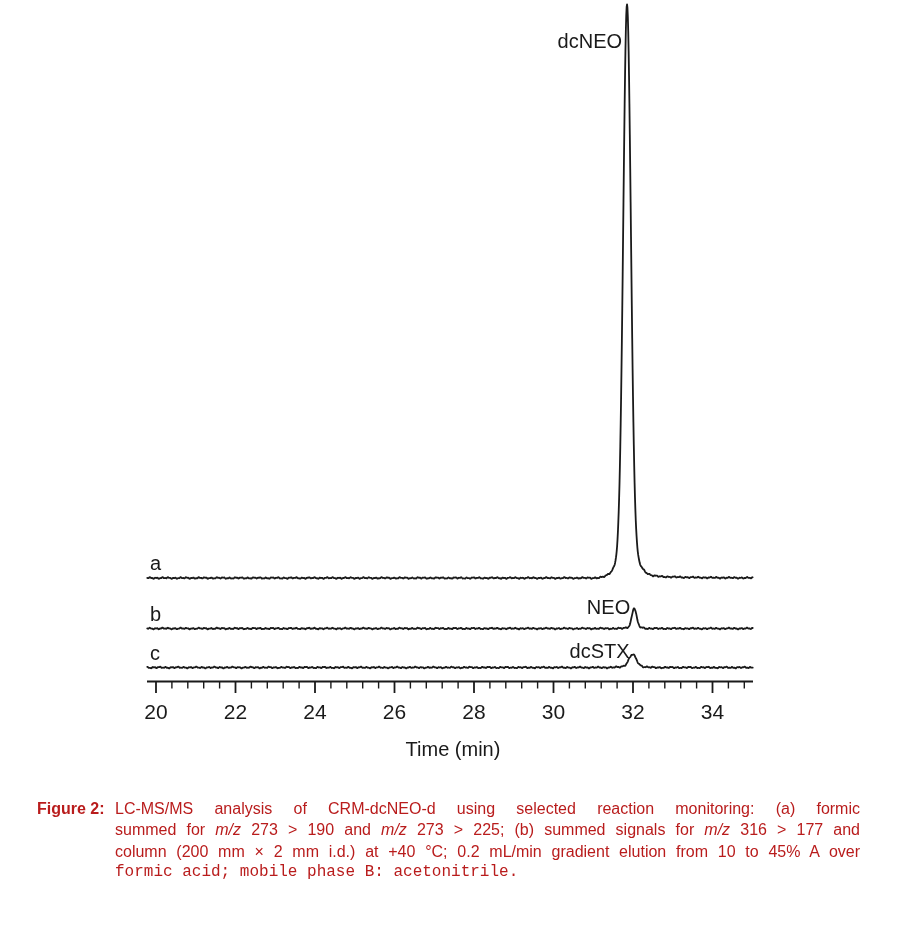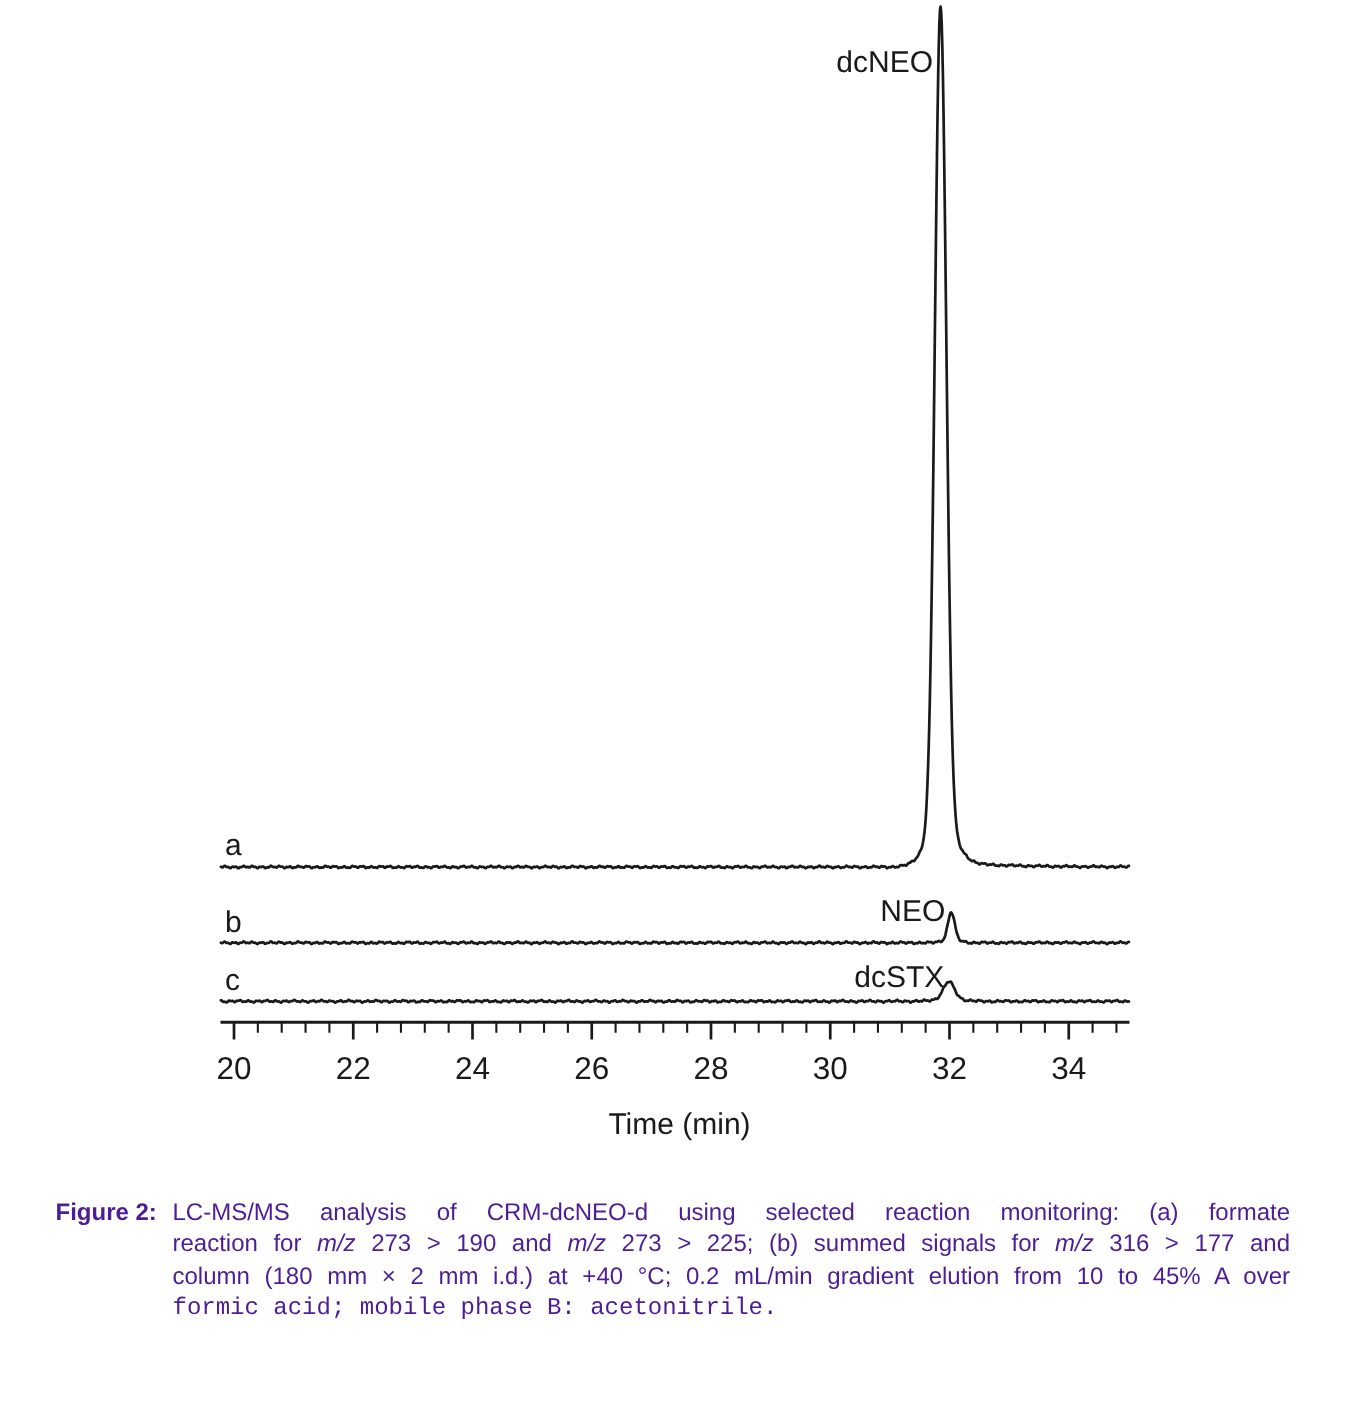--- a/index.html
+++ b/index.html
@@ -9,21 +9,21 @@
   }
   .figure-wrap{position:absolute;left:0;top:0;width:897px;height:790px;}
   svg text{font-family:"Liberation Sans", sans-serif;fill:#1a1a1a;}
   .tick-label{font-size:21px;}
   .axis-title{font-size:20px;}
   .peak-label{font-size:20px;}
   .trace-letter{font-size:20px;}
   .caption{
     position:absolute;left:37px;top:798px;width:823px;
     display:grid;grid-template-columns:78px 745px;
-    font-size:16px;line-height:21.3px;color:#4c1d95;
+    font-size:16px;line-height:21.3px;color:#b91c1c;
   }
   .cap-label{font-weight:bold;text-align:left;}
   .cap-line{text-align:justify;text-align-last:justify;}
   .cap-line.cap-last{text-align-last:left;font-family:Liberation Mono, monospace;}
   .cap-line i{font-style:italic;}
 </style>
 </head>
 <body>
 
 <div class="figure-wrap">
@@ -84,18 +84,18 @@
       <text x="630.1925000000001" y="614" text-anchor="end" class="peak-label">NEO</text>
       <path d="M147.26 666.90L147.65 666.92L148.05 667.25L148.45 667.67L148.85 667.93L149.24 667.94L149.64 667.82L150.04 667.81L150.44 667.98L150.83 668.22L151.23 668.30L151.63 668.06L152.03 667.60L152.42 667.18L152.82 667.02L153.22 667.14L153.62 667.36L154.01 667.45L154.41 667.35L154.81 667.22L155.21 667.25L155.60 667.54L156.00 667.92L156.40 668.13L156.80 668.02L157.19 667.65L157.59 667.28L157.99 667.11L158.39 667.15L158.78 667.24L159.18 667.18L159.58 666.93L159.98 666.70L160.37 666.70L160.77 667.02L161.17 667.49L161.57 667.85L161.96 667.92L162.36 667.76L162.76 667.59L163.16 667.59L163.55 667.74L163.95 667.85L164.35 667.73L164.75 667.37L165.14 667.00L165.54 666.86L165.94 667.06L166.34 667.44L166.73 667.75L167.13 667.84L167.53 667.75L167.93 667.72L168.32 667.87L168.72 668.16L169.12 668.36L169.52 668.27L169.91 667.89L170.31 667.43L170.71 667.15L171.11 667.15L171.50 667.32L171.90 667.43L172.30 667.35L172.70 667.17L173.09 667.11L173.49 667.32L173.89 667.72L174.29 668.06L174.68 668.11L175.08 667.85L175.48 667.48L175.88 667.25L176.27 667.24L176.67 667.33L177.07 667.30L177.47 667.06L177.86 666.75L178.26 666.60L178.66 666.78L179.06 667.21L179.45 667.63L179.85 667.83L180.25 667.76L180.65 667.61L181.04 667.58L181.44 667.74L181.84 667.92L182.24 667.90L182.63 667.61L183.03 667.19L183.43 666.91L183.83 666.95L184.22 667.25L184.62 667.57L185.02 667.72L185.42 667.67L185.81 667.60L186.21 667.72L186.61 668.02L187.01 668.34L187.40 668.41L187.80 668.15L188.20 667.70L188.60 667.33L188.99 667.23L189.39 667.33L189.79 667.44L190.19 667.38L190.58 667.17L190.98 667.01L191.38 667.12L191.78 667.48L192.17 667.89L192.57 668.09L192.97 667.97L193.37 667.66L193.76 667.40L194.16 667.34L194.56 667.42L194.96 667.44L195.35 667.24L195.75 666.88L196.15 666.60L196.55 666.62L196.94 666.95L197.34 667.38L197.74 667.67L198.14 667.70L198.53 667.58L198.93 667.54L199.33 667.69L199.73 667.93L200.12 668.03L200.52 667.84L200.92 667.42L201.32 667.04L201.71 666.93L202.11 667.12L202.51 667.42L202.91 667.60L203.30 667.58L203.70 667.49L204.10 667.55L204.50 667.83L204.89 668.21L205.29 668.44L205.69 668.33L206.09 667.96L206.48 667.56L206.88 667.36L207.28 667.39L207.68 667.49L208.07 667.45L208.47 667.23L208.87 666.99L209.27 666.96L209.66 667.23L210.06 667.67L210.46 667.99L210.86 668.01L211.25 667.79L211.65 667.53L212.05 667.43L212.45 667.51L212.84 667.58L213.24 667.44L213.64 667.08L214.04 666.70L214.43 666.55L214.83 666.74L215.23 667.14L215.63 667.48L216.02 667.59L216.42 667.52L216.82 667.46L217.22 667.59L217.61 667.87L218.01 668.08L218.41 668.02L218.81 667.68L219.20 667.25L219.60 667.00L220.00 667.06L220.40 667.31L220.79 667.50L221.19 667.51L221.59 667.40L221.99 667.38L222.38 667.60L222.78 668.01L223.18 668.36L223.58 668.43L223.97 668.17L224.37 667.78L224.77 667.52L225.17 667.48L225.56 667.57L225.96 667.56L226.36 667.34L226.76 667.04L227.15 666.87L227.55 667.02L227.95 667.42L228.35 667.81L228.74 667.97L229.14 667.85L229.54 667.62L229.94 667.50L230.33 667.57L230.73 667.69L231.13 667.64L231.53 667.33L231.92 666.89L232.32 666.59L232.72 666.62L233.12 666.93L233.51 667.28L233.91 667.46L234.31 667.43L234.71 667.36L235.10 667.45L235.50 667.74L235.90 668.05L236.30 668.14L236.69 667.91L237.09 667.49L237.49 667.15L237.89 667.08L238.28 667.25L238.68 667.44L239.08 667.47L239.48 667.34L239.87 667.25L240.27 667.38L240.67 667.76L241.07 668.20L241.46 668.42L241.86 668.31L242.26 667.98L242.66 667.68L243.05 667.59L243.45 667.66L243.85 667.69L244.25 667.51L244.64 667.16L245.04 666.88L245.44 666.87L245.84 667.18L246.23 667.59L246.63 667.86L247.03 667.84L247.43 667.66L247.82 667.53L248.22 667.59L248.62 667.75L249.02 667.80L249.41 667.58L249.81 667.14L250.21 666.74L250.61 666.60L251.00 666.78L251.40 667.10L251.80 667.32L252.20 667.33L252.59 667.25L252.99 667.29L253.39 667.56L253.79 667.93L254.18 668.17L254.58 668.08L254.98 667.73L255.38 667.34L255.77 667.17L256.17 667.24L256.57 667.42L256.97 667.47L257.36 667.34L257.76 667.17L258.16 667.18L258.56 667.49L258.95 667.95L259.35 668.31L259.75 668.35L260.15 668.12L260.54 667.83L260.94 667.70L261.34 667.76L261.74 667.82L262.13 667.70L262.53 667.36L262.93 666.98L263.33 666.81L263.72 666.98L264.12 667.36L264.52 667.69L264.92 667.78L265.31 667.66L265.71 667.53L266.11 667.56L266.51 667.75L266.90 667.90L267.30 667.80L267.70 667.42L268.10 666.96L268.49 666.68L268.89 666.72L269.29 666.97L269.69 667.20L270.08 667.24L270.48 667.15L270.88 667.13L271.28 667.34L271.67 667.74L272.07 668.09L272.47 668.17L272.87 667.93L273.26 667.55L273.66 667.30L274.06 667.29L274.46 667.43L274.85 667.50L275.25 667.38L275.65 667.15L276.05 667.05L276.44 667.24L276.84 667.67L277.24 668.11L277.64 668.30L278.03 668.19L278.43 667.95L278.83 667.79L279.23 667.83L279.62 667.93L280.02 667.89L280.42 667.60L280.82 667.17L281.21 666.86L281.61 666.87L282.01 667.16L282.41 667.51L282.80 667.68L283.20 667.62L283.60 667.49L284.00 667.50L284.39 667.70L284.79 667.93L285.19 667.97L285.59 667.69L285.98 667.23L286.38 666.84L286.78 666.74L287.18 666.90L287.57 667.11L287.97 667.18L288.37 667.08L288.77 666.99L289.16 667.12L289.56 667.49L289.96 667.92L290.36 668.16L290.75 668.06L291.15 667.74L291.55 667.45L291.95 667.37L292.34 667.47L292.74 667.57L293.14 667.47L293.54 667.21L293.93 667.00L294.33 667.04L294.73 667.39L295.13 667.86L295.52 668.17L295.92 668.19L296.32 668.01L296.72 667.85L297.11 667.87L297.51 668.01L297.91 668.06L298.31 667.85L298.70 667.42L299.10 667.00L299.50 666.85L299.90 667.02L300.29 667.34L300.69 667.56L301.09 667.56L301.49 667.44L301.88 667.40L302.28 667.58L302.68 667.88L303.08 668.05L303.47 667.92L303.87 667.51L304.27 667.07L304.67 666.84L305.06 666.90L305.46 667.07L305.86 667.15L306.26 667.05L306.65 666.90L307.05 666.92L307.45 667.22L307.85 667.68L308.24 668.05L308.64 668.11L309.04 667.89L309.44 667.60L309.83 667.46L310.23 667.53L310.63 667.64L311.03 667.60L311.42 667.34L311.82 667.03L312.22 666.93L312.62 667.15L313.01 667.59L313.41 667.98L313.81 668.11L314.21 668.01L314.60 667.87L315.00 667.87L315.40 668.03L315.80 668.17L316.19 668.07L316.59 667.70L316.99 667.23L317.39 666.93L317.78 666.95L318.18 667.20L318.58 667.44L318.98 667.49L319.37 667.38L319.77 667.30L320.17 667.43L320.57 667.75L320.96 668.04L321.36 668.06L321.76 667.77L322.16 667.33L322.55 667.01L322.95 666.95L323.35 667.08L323.75 667.17L324.14 667.08L324.54 666.87L324.94 666.78L325.34 666.96L325.73 667.40L326.13 667.85L326.53 668.06L326.93 667.96L327.32 667.71L327.72 667.55L328.12 667.58L328.52 667.72L328.91 667.73L329.31 667.51L329.71 667.15L330.11 666.91L330.50 666.98L330.90 667.33L331.30 667.75L331.70 667.98L332.09 667.96L332.49 667.84L332.89 667.83L333.29 668.00L333.68 668.22L334.08 668.25L334.48 667.98L334.88 667.50L335.27 667.10L335.67 666.98L336.07 667.13L336.47 667.35L336.86 667.43L337.26 667.33L337.66 667.20L338.06 667.27L338.45 667.56L338.85 667.93L339.25 668.11L339.65 667.96L340.04 667.57L340.44 667.21L340.84 667.06L341.24 667.13L341.63 667.22L342.03 667.15L342.43 666.91L342.83 666.71L343.22 666.76L343.62 667.11L344.02 667.59L344.42 667.92L344.81 667.96L345.21 667.78L345.61 667.61L346.01 667.62L346.40 667.77L346.80 667.85L347.20 667.71L347.60 667.34L347.99 666.99L348.39 666.89L348.79 667.12L349.19 667.52L349.58 667.81L349.98 667.87L350.38 667.78L350.78 667.74L351.17 667.90L351.57 668.18L351.97 668.35L352.37 668.21L352.76 667.80L353.16 667.34L353.56 667.08L353.96 667.12L354.35 667.30L354.75 667.40L355.15 667.31L355.55 667.14L355.94 667.11L356.34 667.35L356.74 667.75L357.14 668.06L357.53 668.07L357.93 667.78L358.33 667.41L358.73 667.20L359.12 667.21L359.52 667.30L359.92 667.26L360.32 667.02L360.71 666.73L361.11 666.63L361.51 666.85L361.91 667.30L362.30 667.72L362.70 667.88L363.10 667.79L363.50 667.63L363.89 667.62L364.29 667.78L364.69 667.94L365.09 667.89L365.48 667.57L365.88 667.16L366.28 666.91L366.68 666.99L367.07 667.32L367.47 667.64L367.87 667.76L368.27 667.70L368.66 667.64L369.06 667.76L369.46 668.07L369.86 668.35L370.25 668.37L370.65 668.07L371.05 667.61L371.45 667.26L371.84 667.18L372.24 667.30L372.64 667.41L373.04 667.33L373.43 667.13L373.83 667.00L374.23 667.14L374.63 667.52L375.02 667.92L375.42 668.08L375.82 667.92L376.22 667.60L376.61 667.34L377.01 667.30L377.41 667.39L377.81 667.40L378.20 667.19L378.60 666.84L379.00 666.60L379.40 666.66L379.79 667.03L380.19 667.47L380.59 667.74L380.99 667.74L381.38 667.62L381.78 667.58L382.18 667.74L382.58 667.96L382.97 668.03L383.37 667.81L383.77 667.39L384.17 667.03L384.56 666.95L384.96 667.17L385.36 667.48L385.76 667.65L386.15 667.61L386.55 667.53L386.95 667.60L387.35 667.89L387.74 668.25L388.14 668.43L388.54 668.28L388.94 667.87L389.33 667.48L389.73 667.30L390.13 667.35L390.53 667.45L390.92 667.40L391.32 667.17L391.72 666.95L392.12 666.96L392.51 667.27L392.91 667.70L393.31 668.00L393.71 667.98L394.10 667.73L394.50 667.47L394.90 667.39L395.30 667.48L395.69 667.53L396.09 667.38L396.49 667.02L396.89 666.67L397.28 666.57L397.68 666.80L398.08 667.22L398.48 667.55L398.87 667.64L399.27 667.56L399.67 667.51L400.07 667.65L400.46 667.92L400.86 668.11L401.26 668.01L401.66 667.64L402.05 667.22L402.45 667.01L402.85 667.10L403.25 667.36L403.64 667.55L404.04 667.54L404.44 667.43L404.84 667.43L405.23 667.67L405.63 668.08L406.03 668.39L406.43 668.40L406.82 668.10L407.22 667.71L407.62 667.45L408.02 667.44L408.41 667.52L408.81 667.50L409.21 667.28L409.61 666.98L410.00 666.86L410.40 667.04L410.80 667.45L411.20 667.84L411.59 667.96L411.99 667.81L412.39 667.57L412.79 667.46L413.18 667.54L413.58 667.65L413.98 667.58L414.38 667.25L414.77 666.83L415.17 666.58L415.57 666.65L415.97 666.99L416.36 667.35L416.76 667.51L417.16 667.47L417.56 667.41L417.95 667.52L418.35 667.81L418.75 668.10L419.15 668.15L419.54 667.88L419.94 667.45L420.34 667.14L420.74 667.10L421.13 667.29L421.53 667.48L421.93 667.50L422.33 667.37L422.72 667.29L423.12 667.44L423.52 667.84L423.92 668.25L424.31 668.43L424.71 668.27L425.11 667.92L425.51 667.62L425.90 667.55L426.30 667.62L426.70 667.63L427.10 667.43L427.49 667.09L427.89 666.84L428.29 666.87L428.69 667.21L429.08 667.62L429.48 667.86L429.88 667.82L430.28 667.63L430.67 667.50L431.07 667.57L431.47 667.72L431.87 667.75L432.26 667.50L432.66 667.07L433.06 666.69L433.46 666.60L433.85 666.82L434.25 667.16L434.65 667.37L435.05 667.37L435.44 667.30L435.84 667.36L436.24 667.64L436.64 668.00L437.03 668.20L437.43 668.08L437.83 667.70L438.23 667.32L438.62 667.17L439.02 667.27L439.42 667.45L439.82 667.49L440.21 667.35L440.61 667.19L441.01 667.24L441.41 667.57L441.80 668.03L442.20 668.34L442.60 668.34L443.00 668.08L443.39 667.78L443.79 667.66L444.19 667.71L444.59 667.77L444.98 667.62L445.38 667.27L445.78 666.91L446.18 666.79L446.57 667.00L446.97 667.39L447.37 667.71L447.77 667.77L448.16 667.63L448.56 667.50L448.96 667.55L449.36 667.74L449.75 667.87L450.15 667.74L450.55 667.34L450.95 666.89L451.34 666.65L451.74 666.73L452.14 667.01L452.54 667.24L452.93 667.28L453.33 667.19L453.73 667.19L454.13 667.42L454.52 667.82L454.92 668.15L455.32 668.19L455.72 667.91L456.11 667.53L456.51 667.29L456.91 667.31L457.31 667.45L457.70 667.52L458.10 667.39L458.50 667.17L458.90 667.09L459.29 667.31L459.69 667.76L460.09 668.17L460.49 668.32L460.88 668.18L461.28 667.91L461.68 667.76L462.08 667.80L462.47 667.89L462.87 667.82L463.27 667.50L463.67 667.08L464.06 666.81L464.46 666.86L464.86 667.18L465.26 667.53L465.65 667.68L466.05 667.60L466.45 667.47L466.85 667.49L467.24 667.70L467.64 667.92L468.04 667.92L468.44 667.61L468.83 667.15L469.23 666.79L469.63 666.73L470.03 666.92L470.42 667.14L470.82 667.21L471.22 667.11L471.62 667.04L472.01 667.20L472.41 667.59L472.81 668.01L473.21 668.20L473.60 668.07L474.00 667.73L474.40 667.44L474.80 667.38L475.19 667.49L475.59 667.58L475.99 667.47L476.39 667.21L476.78 667.02L477.18 667.10L477.58 667.48L477.98 667.94L478.37 668.22L478.77 668.20L479.17 667.99L479.57 667.83L479.96 667.85L480.36 667.98L480.76 668.00L481.16 667.76L481.55 667.32L481.95 666.93L482.35 666.82L482.75 667.02L483.14 667.35L483.54 667.56L483.94 667.54L484.34 667.42L484.73 667.40L485.13 667.59L485.53 667.88L485.93 668.02L486.32 667.85L486.72 667.43L487.12 667.00L487.52 666.81L487.91 666.89L488.31 667.09L488.71 667.17L489.11 667.07L489.50 666.94L489.90 666.99L490.30 667.31L490.70 667.78L491.09 668.12L491.49 668.14L491.89 667.89L492.29 667.59L492.68 667.47L493.08 667.55L493.48 667.65L493.88 667.59L494.27 667.32L494.67 667.03L495.07 666.97L495.47 667.22L495.86 667.67L496.26 668.04L496.66 668.14L497.06 668.01L497.45 667.86L497.85 667.87L498.25 668.02L498.65 668.13L499.04 668.00L499.44 667.60L499.84 667.13L500.24 666.87L500.63 666.93L501.03 667.21L501.43 667.44L501.83 667.47L502.22 667.36L502.62 667.30L503.02 667.45L503.42 667.77L503.81 668.03L504.21 668.02L504.61 667.69L505.01 667.25L505.40 666.95L505.80 666.93L506.20 667.08L506.60 667.17L506.99 667.08L507.39 666.89L507.79 666.82L508.19 667.05L508.58 667.50L508.98 667.94L509.38 668.11L509.78 667.98L510.17 667.72L510.57 667.56L510.97 667.60L511.37 667.73L511.76 667.73L512.16 667.49L512.56 667.14L512.96 666.92L513.35 667.03L513.75 667.41L514.15 667.82L514.55 668.02L514.94 667.98L515.34 667.85L515.74 667.83L516.14 668.00L516.53 668.20L516.93 668.19L517.33 667.88L517.73 667.40L518.12 667.02L518.52 666.93L518.92 667.11L519.32 667.34L519.71 667.41L520.11 667.31L520.51 667.20L520.91 667.28L521.30 667.59L521.70 667.95L522.10 668.09L522.50 667.90L522.89 667.50L523.29 667.14L523.69 667.03L524.09 667.11L524.48 667.21L524.88 667.13L525.28 666.91L525.68 666.73L526.07 666.82L526.47 667.21L526.87 667.69L527.27 667.99L527.66 668.00L528.06 667.80L528.46 667.63L528.86 667.64L529.25 667.79L529.65 667.86L530.05 667.68L530.45 667.31L530.84 666.98L531.24 666.93L531.64 667.19L532.04 667.59L532.43 667.87L532.83 667.90L533.23 667.80L533.63 667.76L534.02 667.93L534.42 668.19L534.82 668.31L535.22 668.13L535.61 667.70L536.01 667.24L536.41 667.02L536.81 667.09L537.20 667.28L537.60 667.37L538.00 667.28L538.40 667.12L538.79 667.12L539.19 667.38L539.59 667.78L539.99 668.06L540.38 668.03L540.78 667.71L541.18 667.34L541.58 667.15L541.97 667.18L542.37 667.28L542.77 667.23L543.17 667.00L543.56 666.73L543.96 666.67L544.36 666.93L544.76 667.40L545.15 667.80L545.55 667.94L545.95 667.82L546.35 667.66L546.74 667.65L547.14 667.81L547.54 667.95L547.94 667.87L548.33 667.54L548.73 667.13L549.13 666.92L549.53 667.04L549.92 667.38L550.32 667.70L550.72 667.80L551.12 667.72L551.51 667.67L551.91 667.80L552.31 668.10L552.71 668.35L553.10 668.32L553.50 667.98L553.90 667.51L554.30 667.18L554.69 667.13L555.09 667.27L555.49 667.37L555.89 667.29L556.28 667.09L556.68 666.99L557.08 667.16L557.48 667.56L557.87 667.94L558.27 668.06L558.67 667.87L559.07 667.53L559.46 667.29L559.86 667.27L560.26 667.37L560.66 667.36L561.05 667.14L561.45 666.81L561.85 666.61L562.25 666.72L562.64 667.12L563.04 667.56L563.44 667.80L563.84 667.78L564.23 667.65L564.63 667.63L565.03 667.79L565.43 668.00L565.82 668.03L566.22 667.78L566.62 667.35L567.02 667.02L567.41 666.98L567.81 667.22L568.21 667.53L568.61 667.69L569.00 667.64L569.40 667.56L569.80 667.64L570.20 667.94L570.59 668.28L570.99 668.41L571.39 668.21L571.79 667.78L572.18 667.39L572.58 667.24L572.98 667.31L573.38 667.41L573.77 667.34L574.17 667.12L574.57 666.93L574.97 666.97L575.36 667.31L575.76 667.74L576.16 668.00L576.56 667.95L576.95 667.68L577.35 667.43L577.75 667.36L578.15 667.45L578.54 667.50L578.94 667.33L579.34 666.97L579.74 666.65L580.13 666.60L580.53 666.87L580.93 667.30L581.33 667.62L581.72 667.70L582.12 667.60L582.52 667.56L582.92 667.71L583.31 667.97L583.71 668.13L584.11 667.99L584.51 667.60L584.90 667.19L585.30 667.01L585.70 667.13L586.10 667.40L586.49 667.58L586.89 667.57L587.29 667.46L587.69 667.47L588.08 667.73L588.48 668.13L588.88 668.40L589.28 668.37L589.67 668.03L590.07 667.62L590.47 667.39L590.87 667.39L591.26 667.47L591.66 667.44L592.06 667.21L592.46 666.93L592.85 666.84L593.25 667.07L593.65 667.49L594.05 667.86L594.44 667.95L594.84 667.77L595.24 667.53L595.64 667.43L596.03 667.52L596.43 667.62L596.83 667.52L597.23 667.19L597.62 666.78L598.02 666.57L598.42 666.70L598.82 667.07L599.21 667.42L599.61 667.57L600.01 667.52L600.41 667.47L600.80 667.59L601.20 667.88L601.60 668.14L602.00 668.15L602.39 667.85L602.79 667.42L603.19 667.12L603.59 667.11L603.98 667.32L604.38 667.51L604.78 667.51L605.18 667.38L605.57 667.32L605.97 667.50L606.37 667.89L606.77 668.28L607.16 668.41L607.56 668.20L607.96 667.83L608.36 667.54L608.75 667.47L609.15 667.54L609.55 667.54L609.95 667.32L610.34 666.98L610.74 666.75L611.14 666.83L611.54 667.18L611.93 667.59L612.33 667.79L612.73 667.71L613.13 667.49L613.52 667.36L613.92 667.42L614.32 667.56L614.72 667.54L615.11 667.26L615.51 666.80L615.91 666.44L616.31 666.37L616.70 666.61L617.10 666.93L617.50 667.10L617.90 667.06L618.29 666.96L618.69 666.99L619.09 667.24L619.49 667.54L619.88 667.65L620.28 667.43L620.68 666.97L621.08 666.54L621.47 666.34L621.87 666.37L622.27 666.44L622.67 666.36L623.06 666.08L623.46 665.77L623.86 665.65L624.26 665.77L624.65 665.95L625.05 665.91L625.45 665.50L625.85 664.78L626.24 664.01L626.64 663.36L627.04 662.82L627.44 662.21L627.83 661.35L628.23 660.26L628.63 659.15L629.03 658.29L629.42 657.76L629.82 657.42L630.22 657.00L630.62 656.40L631.01 655.68L631.41 655.10L631.81 654.82L632.21 654.80L632.60 654.83L633.00 654.74L633.40 654.54L633.80 654.45L634.19 654.71L634.59 655.40L634.99 656.34L635.39 657.28L635.78 658.07L636.18 658.76L636.58 659.56L636.98 660.58L637.37 661.72L637.77 662.71L638.17 663.35L638.57 663.64L638.96 663.78L639.36 664.04L639.76 664.50L640.16 665.02L640.55 665.38L640.95 665.51L641.35 665.53L641.75 665.68L642.14 666.10L642.54 666.69L642.94 667.19L643.34 667.40L643.73 667.31L644.13 667.11L644.53 667.03L644.93 667.13L645.32 667.26L645.72 667.22L646.12 666.93L646.52 666.56L646.91 666.36L647.31 666.50L647.71 666.87L648.11 667.25L648.50 667.41L648.90 667.34L649.30 667.24L649.70 667.29L650.09 667.52L650.49 667.74L650.89 667.73L651.29 667.41L651.68 666.96L652.08 666.65L652.48 666.64L652.88 666.87L653.27 667.11L653.67 667.18L654.07 667.10L654.47 667.06L654.86 667.25L655.26 667.65L655.66 668.06L656.06 668.21L656.45 668.04L656.85 667.69L657.25 667.41L657.65 667.37L658.04 667.50L658.44 667.57L658.84 667.45L659.24 667.20L659.63 667.04L660.03 667.16L660.43 667.55L660.83 668.00L661.22 668.24L661.62 668.19L662.02 667.96L662.42 667.80L662.81 667.82L663.21 667.94L663.61 667.93L664.01 667.66L664.40 667.22L664.80 666.85L665.20 666.79L665.60 667.03L665.99 667.37L666.39 667.56L666.79 667.53L667.19 667.41L667.58 667.40L667.98 667.61L668.38 667.88L668.78 667.99L669.17 667.78L669.57 667.35L669.97 666.94L670.37 666.79L670.76 666.90L671.16 667.11L671.56 667.19L671.96 667.09L672.35 666.98L672.75 667.06L673.15 667.42L673.55 667.88L673.94 668.18L674.34 668.16L674.74 667.88L675.14 667.58L675.53 667.48L675.93 667.56L676.33 667.66L676.73 667.58L677.12 667.31L677.52 667.04L677.92 667.01L678.32 667.30L678.71 667.75L679.11 668.09L679.51 668.16L679.91 668.00L680.30 667.84L680.70 667.85L681.10 668.00L681.50 668.08L681.89 667.91L682.29 667.49L682.69 667.04L683.09 666.82L683.48 666.92L683.88 667.21L684.28 667.44L684.68 667.46L685.07 667.34L685.47 667.30L685.87 667.47L686.27 667.79L686.66 668.02L687.06 667.97L687.46 667.61L687.86 667.17L688.25 666.91L688.65 666.92L689.05 667.09L689.45 667.18L689.84 667.08L690.24 666.91L690.64 666.88L691.04 667.14L691.43 667.61L691.83 668.02L692.23 668.16L692.63 667.99L693.02 667.72L693.42 667.57L693.82 667.62L694.22 667.74L694.61 667.72L695.01 667.46L695.41 667.12L695.81 666.94L696.20 667.09L696.60 667.48L697.00 667.88L697.40 668.06L697.79 667.99L698.19 667.84L698.59 667.83L698.99 668.00L699.38 668.17L699.78 668.12L700.18 667.78L700.58 667.30L700.97 666.94L701.37 666.90L701.77 667.10L702.17 667.33L702.56 667.40L702.96 667.29L703.36 667.19L703.76 667.30L704.15 667.62L704.55 667.96L704.95 668.06L705.35 667.84L705.74 667.42L706.14 667.09L706.54 667.00L706.94 667.11L707.33 667.20L707.73 667.13L708.13 666.91L708.53 666.77L708.92 666.90L709.32 667.31L709.72 667.79L710.12 668.06L710.51 668.03L710.91 667.81L711.31 667.64L711.71 667.67L712.10 667.81L712.50 667.85L712.90 667.65L713.30 667.28L713.69 666.98L714.09 666.96L714.49 667.26L714.89 667.66L715.28 667.91L715.68 667.92L716.08 667.81L716.48 667.78L716.87 667.94L717.27 668.18L717.67 668.27L718.07 668.05L718.46 667.59L718.86 667.15L719.26 666.96L719.66 667.06L720.05 667.26L720.45 667.35L720.85 667.25L721.25 667.11L721.64 667.13L722.04 667.41L722.44 667.81L722.84 668.06L723.23 667.99L723.63 667.65L724.03 667.28L724.43 667.12L724.82 667.17L725.22 667.26L725.62 667.21L726.02 666.98L726.41 666.73L726.81 666.72L727.21 667.03L727.61 667.51L728.00 667.89L728.40 667.99L728.80 667.85L729.20 667.69L729.59 667.69L729.99 667.84L730.39 667.96L730.79 667.85L731.18 667.50L731.58 667.11L731.98 666.93L732.38 667.09L732.77 667.45L733.17 667.75L733.57 667.83L733.97 667.74L734.36 667.69L734.76 667.83L735.16 668.12L735.56 668.33L735.95 668.26L736.35 667.88L736.75 667.41L737.15 667.11L737.54 667.09L737.94 667.24L738.34 667.34L738.74 667.25L739.13 667.06L739.53 666.99L739.93 667.19L740.33 667.60L740.72 667.96L741.12 668.04L741.52 667.82L741.92 667.47L742.31 667.25L742.71 667.25L743.11 667.35L743.51 667.33L743.90 667.11L744.30 666.79L744.70 666.63L745.10 666.79L745.49 667.22L745.89 667.65L746.29 667.87L746.69 667.83L747.08 667.69L747.48 667.67L747.88 667.83L748.28 668.02L748.67 668.02L749.07 667.74L749.47 667.31L749.87 667.00L750.26 667.01L750.66 667.28L751.06 667.58L751.46 667.72L751.85 667.66L752.25 667.58L752.65 667.68" fill="none" stroke="#1a1a1a" stroke-width="1.8" stroke-linejoin="round" stroke-linecap="round"></path>
       <text x="150" y="660" text-anchor="start" class="trace-letter">c</text>
       <text x="629.6025" y="658" text-anchor="end" class="peak-label">dcSTX</text>
     </svg>
 </div>
 
 <div class="caption">
   <span class="cap-label">Figure 2:</span>
   <div id="cap-text">
-      <div class="cap-line"><span>LC-MS/MS analysis of CRM-dcNEO-d using selected reaction monitoring: (a) formate</span></div>
-      <div class="cap-line"><span>reaction for </span><i>m/z</i><span> 273 &gt; 190 and </span><i>m/z</i><span> 273 &gt; 225; (b) summed signals for </span><i>m/z</i><span> 316 &gt; 177 and</span></div>
-      <div class="cap-line"><span>column (180 mm × 2 mm i.d.) at +40 °C; 0.2 mL/min gradient elution from 10 to 45% A over</span></div>
+      <div class="cap-line"><span>LC-MS/MS analysis of CRM-dcNEO-d using selected reaction monitoring: (a) formic</span></div>
+      <div class="cap-line"><span>summed for </span><i>m/z</i><span> 273 &gt; 190 and </span><i>m/z</i><span> 273 &gt; 225; (b) summed signals for </span><i>m/z</i><span> 316 &gt; 177 and</span></div>
+      <div class="cap-line"><span>column (200 mm × 2 mm i.d.) at +40 °C; 0.2 mL/min gradient elution from 10 to 45% A over</span></div>
       <div class="cap-line cap-last"><span>formic acid; mobile phase B: acetonitrile.</span></div>
     </div>
 </div>
 
 </body></html>

